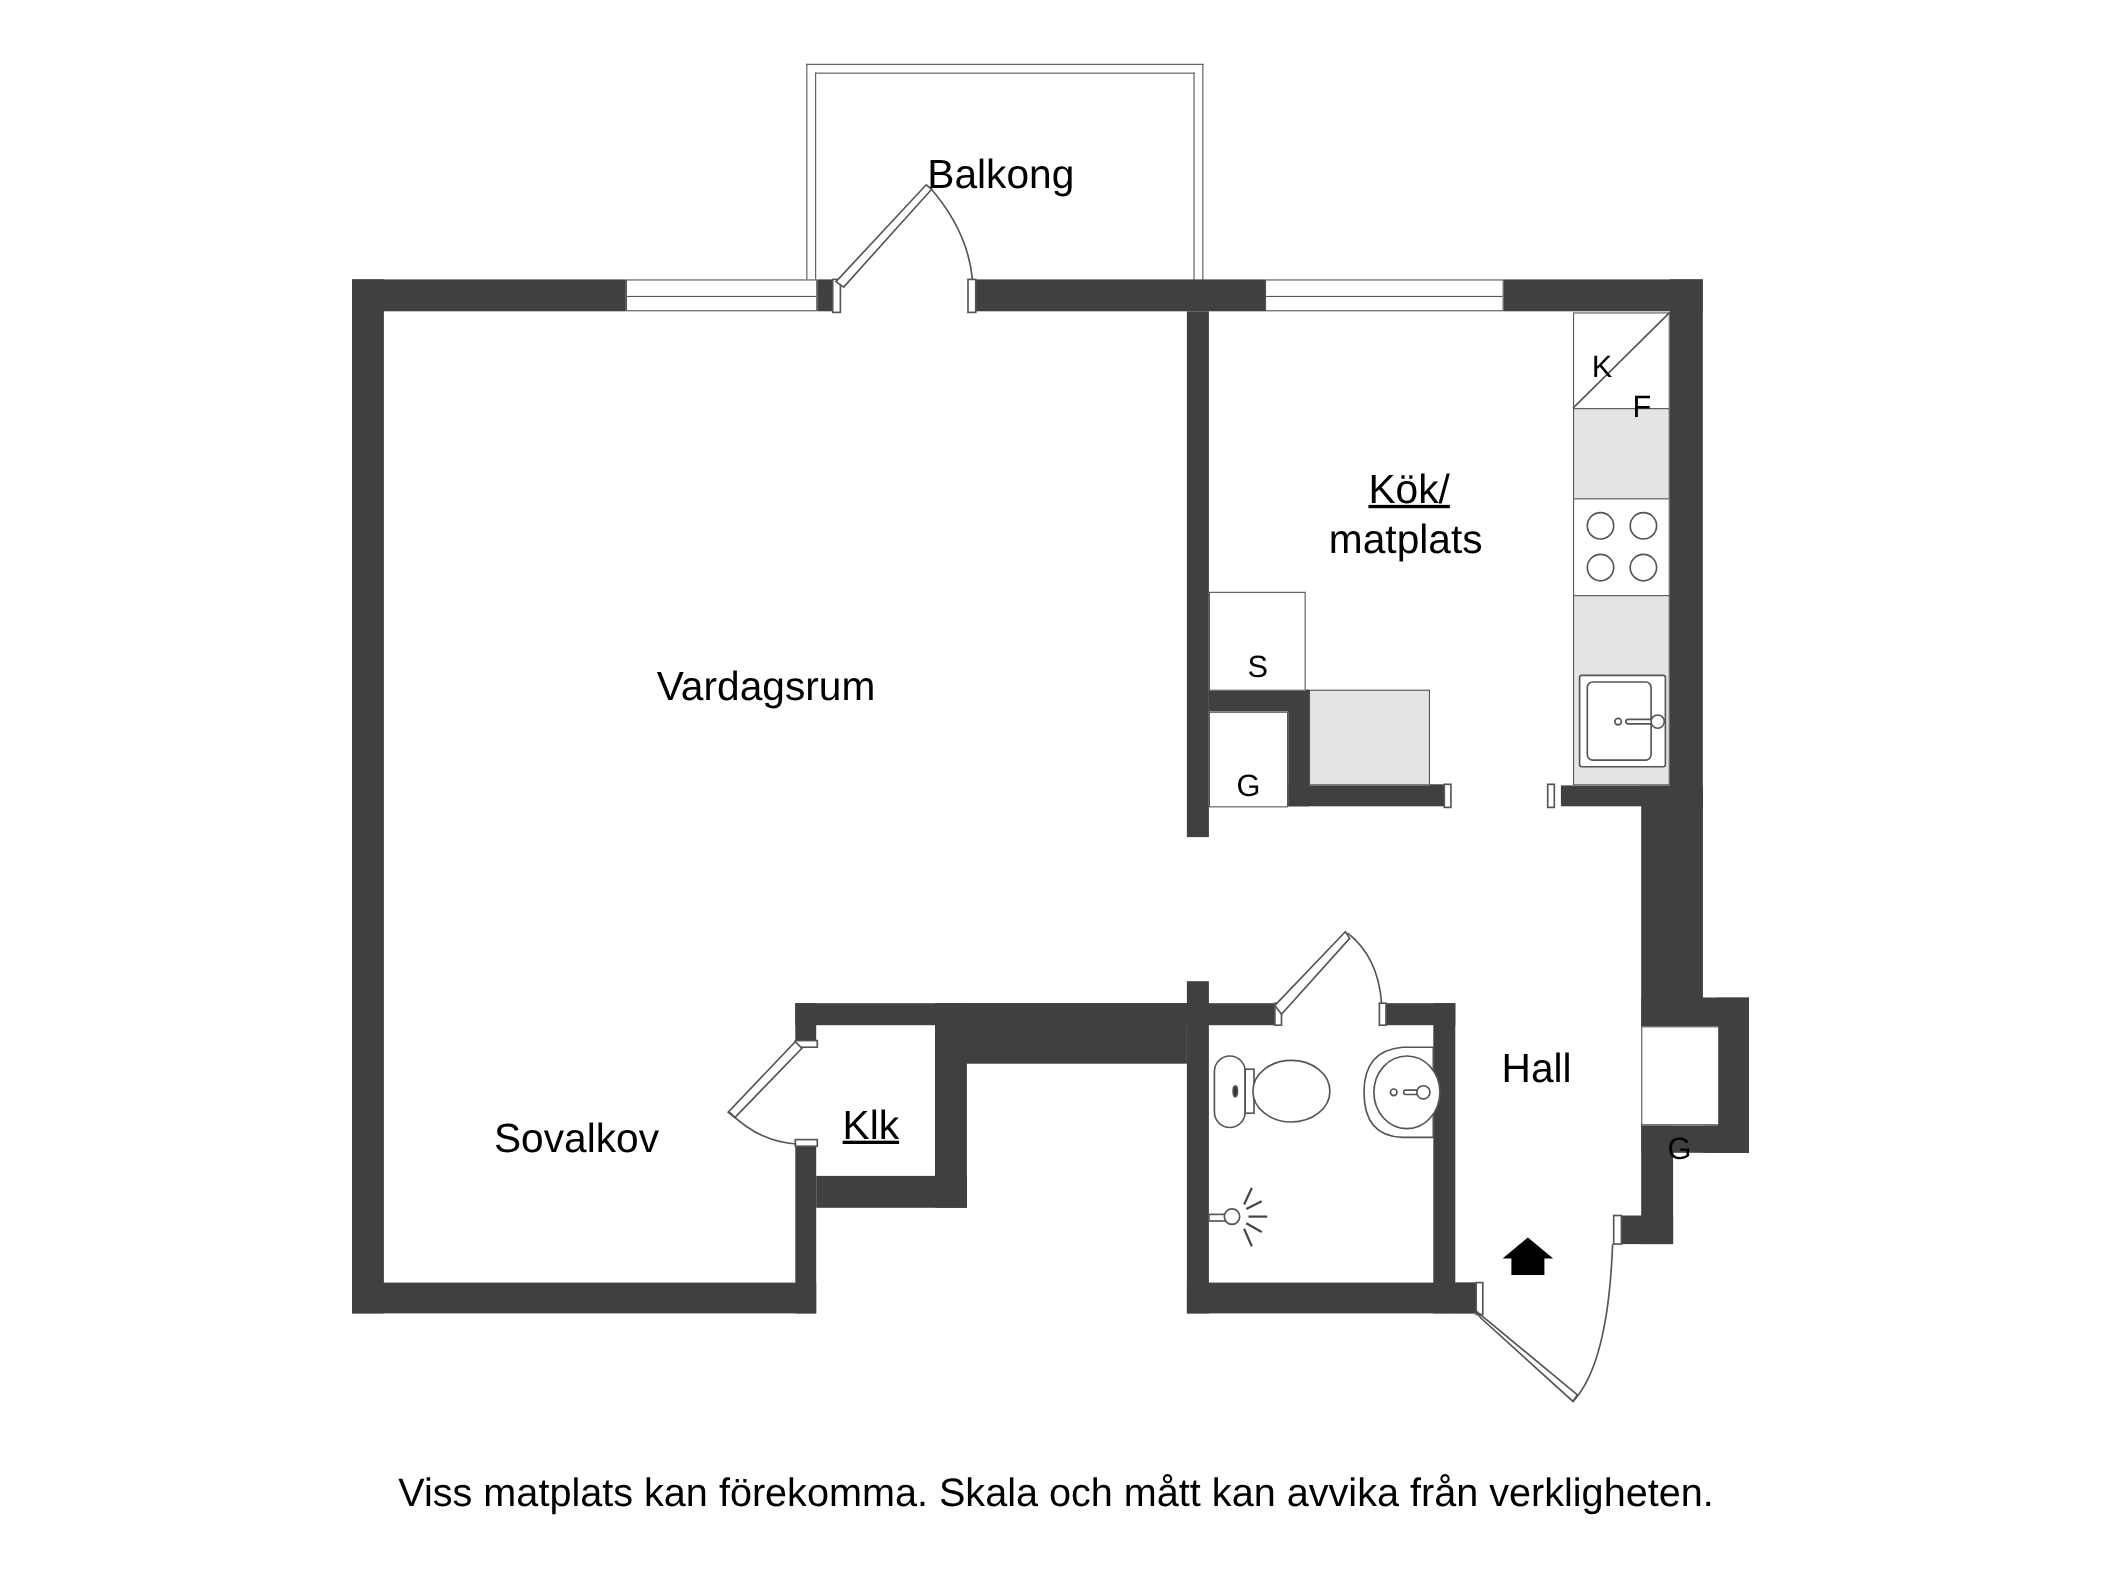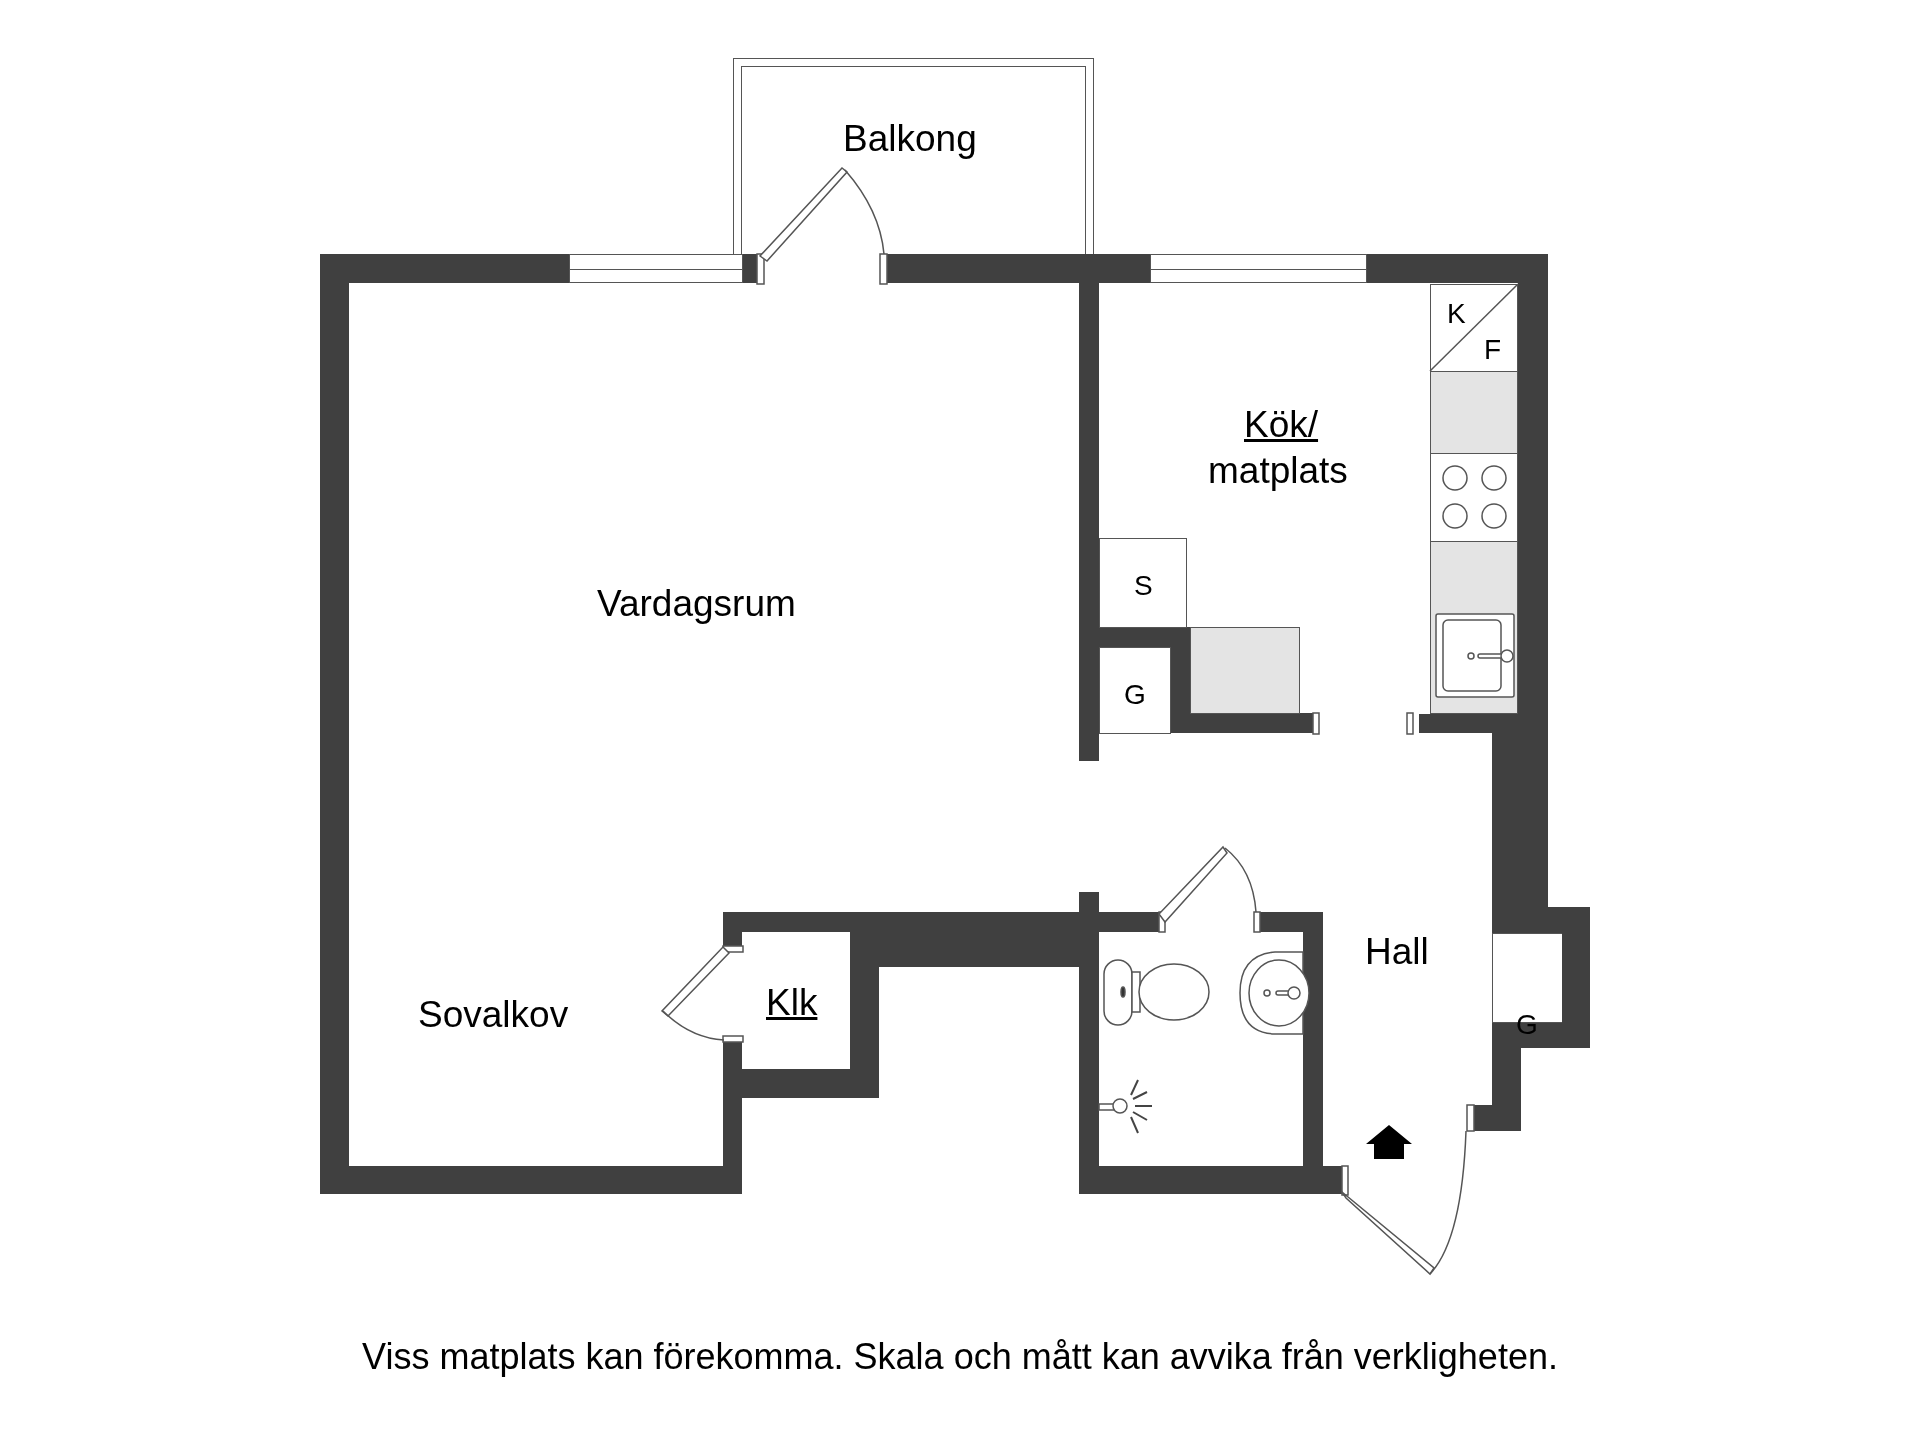--- a/index.html
+++ b/index.html
@@ -2,21 +2,21 @@
 <html><head>
 <meta charset="utf-8">
 <style>
   html,body{margin:0;padding:0;background:#fff;}
   body{width:1920px;height:1440px;position:relative;overflow:hidden;font-family:"Liberation Sans",sans-serif;color:#000;}
   .w{position:absolute;background:#404040;}
   .win{position:absolute;background:#fff;border:1px solid #555;box-sizing:border-box;}
   .win::after{content:"";position:absolute;left:0;right:0;top:50%;border-top:1px solid #555;}
   .box{position:absolute;box-sizing:border-box;border:1px solid #555;}
   .grey{background:#e4e4e4;}
-  .lbl{position:absolute;white-space:nowrap;line-height:1;}
+  .lbl{position:absolute;white-space:nowrap;line-height:1;margin-top:20px;}
   .room{font-size:37px;}
   .small{font-size:28px;}
   svg{position:absolute;left:0;top:0;}
   .disclaimer{position:absolute;left:0;width:1920px;top:1336px;text-align:center;font-size:36px;}
 </style>
 </head>
 <body>
 
 <div>
 
@@ -152,21 +152,21 @@
       </g>
 
       <polygon points="1389,1125 1412,1144 1404,1144 1404,1159 1374,1159 1374,1144 1366,1144 1389,1125" fill="#000" stroke="none" transform="translate(0,0)"></polygon>
     </g>
   </svg>
 
   <div class="lbl room" style="left:843px;top:120px;">Balkong</div>
   <div class="lbl room" style="left:1244px;top:406px;text-decoration:underline;">Kök/</div>
   <div class="lbl room" style="left:1208px;top:452px;">matplats</div>
   <div class="lbl room" style="left:597px;top:585px;">Vardagsrum</div>
-  <div class="lbl room" style="left:418px;top:996px;">Sovalkov</div>
+  <div class="lbl room" style="left:449px;top:996px;">Sovalkov</div>
   <div class="lbl room" style="left:766px;top:984px;text-decoration:underline;">Klk</div>
   <div class="lbl room" style="left:1365px;top:933px;">Hall</div>
 
   <div class="lbl small" style="left:1447px;top:300px;">K</div>
   <div class="lbl small" style="left:1484px;top:336px;">F</div>
   <div class="lbl small" style="left:1134px;top:572px;">S</div>
   <div class="lbl small" style="left:1124px;top:681px;">G</div>
   <div class="lbl small" style="left:1516px;top:1011px;">G</div>
 </div>
 

